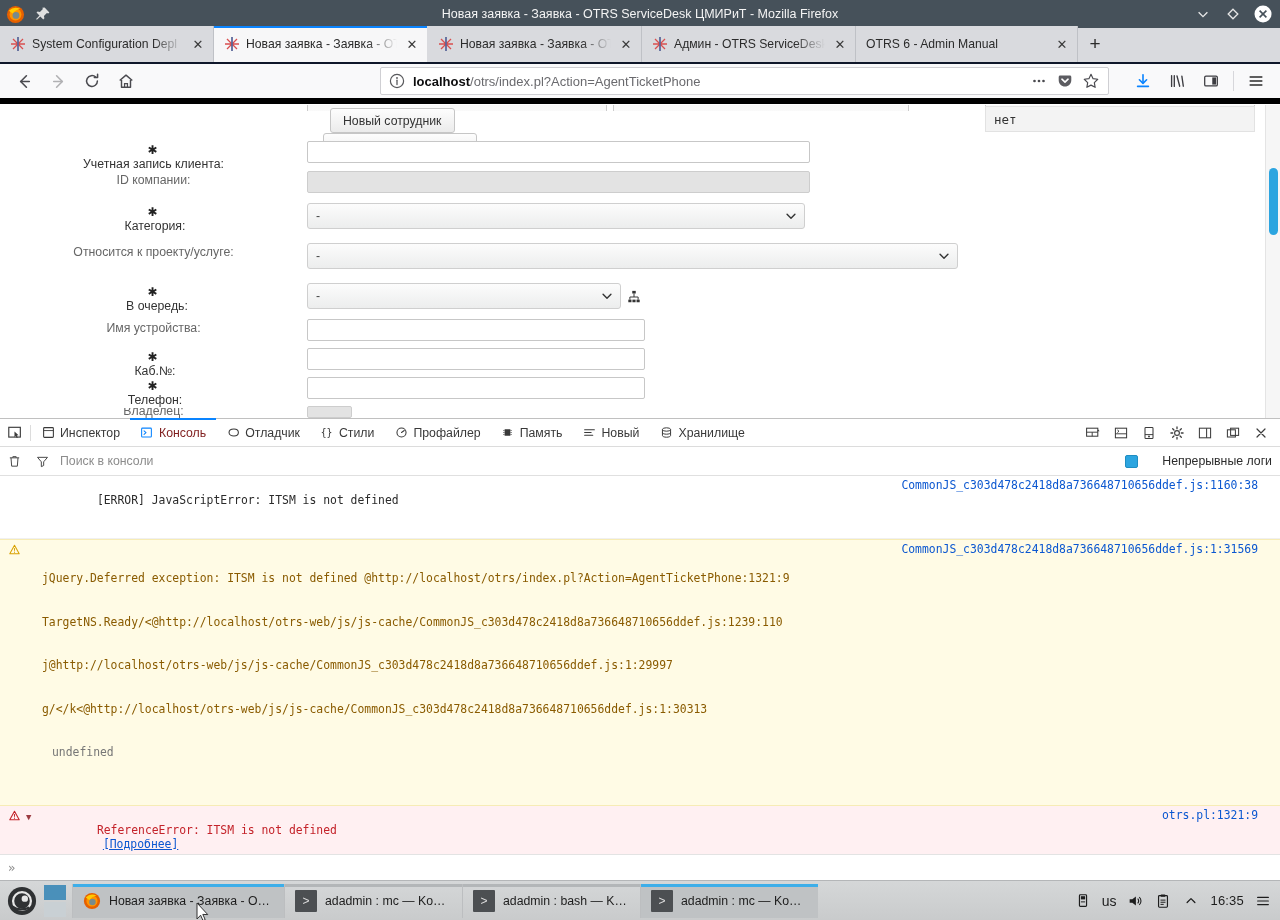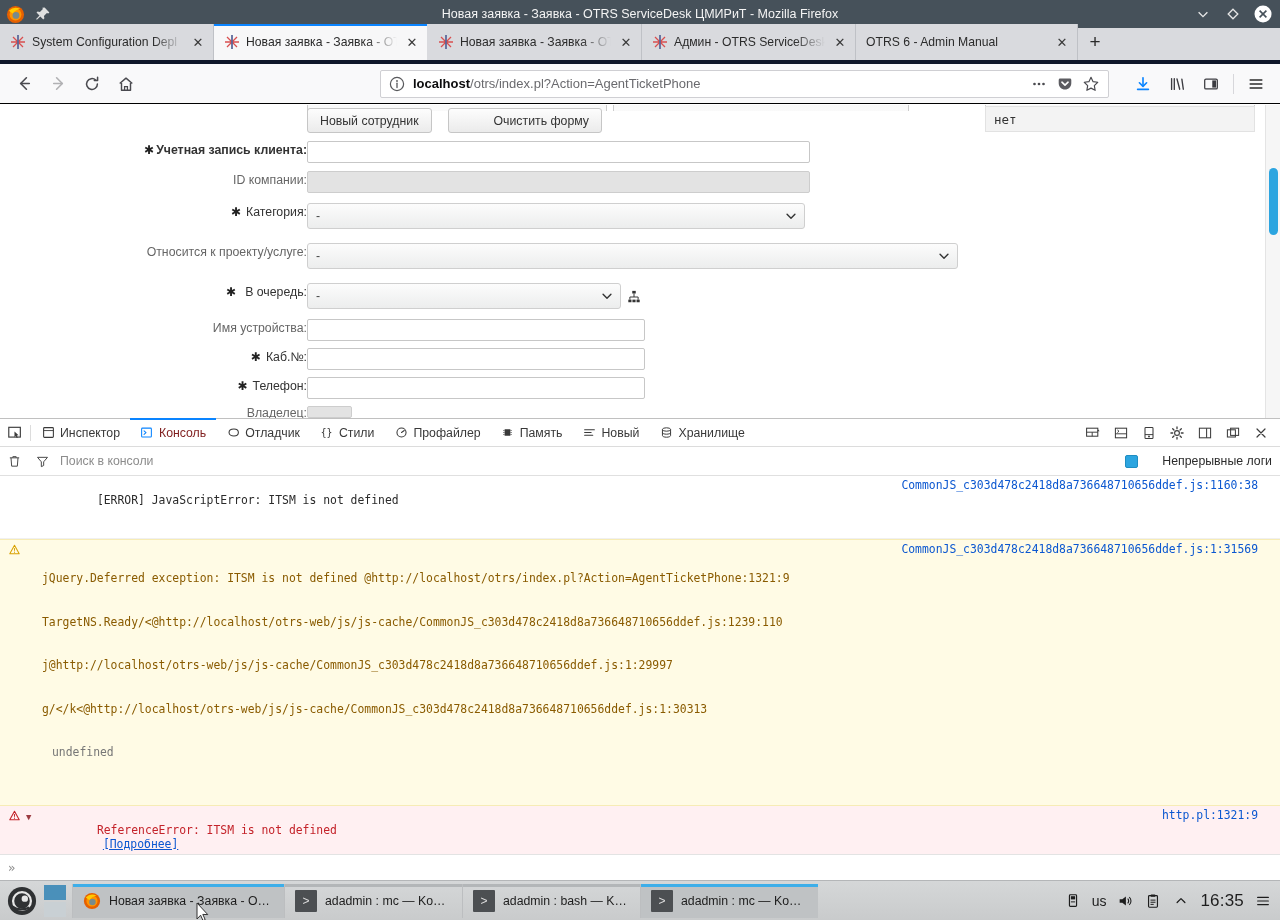--- a/index.html
+++ b/index.html
@@ -31,21 +31,21 @@
   .tb-right { margin-left: auto; display: flex; align-items: center; gap: 12px; padding-right: 8px; z-index: 2; }
   .wc { width: 18px; height: 18px; display: flex; align-items: center; justify-content: center; }
   .wc svg { display: block; }
 
   
   .tabstrip {
     height: 36px;
     background: #d9dade;
     display: flex;
     align-items: flex-end;
-    border-bottom: 4px solid #0f172a;
+    border-bottom: 2px solid #0f172a;
     position: relative;
   }
   .tab {
     height: 36px;
     display: flex; align-items: center;
     gap: 6px;
     padding: 0 6px 0 10px;
     font-size: 12.2px;
     color: #2b2b2b;
     position: relative;
@@ -81,21 +81,21 @@
     font-size: 19px; color: #2b2b2b; font-weight: 300;
   }
 
   
   .navbar {
     height: 40px;
     background: #f9f9fa;
     display: flex; align-items: center;
     gap: 2px;
     padding: 0 8px;
-    border-bottom: 1px solid #000000;
+    border-bottom: 6px solid #000000;
   }
   .navbtn {
     width: 32px; height: 30px;
     display: flex; align-items: center; justify-content: center;
     color: #4a4a4f;
   }
   .navbtn.dim { color: #b1b1b3; }
   .urlbar {
     flex: 1 1 auto;
     height: 28px;
@@ -125,21 +125,21 @@
     position: absolute;
     top: 105px; left: 0; right: 0;
     height: 313px;
     background: #fff;
     overflow: hidden;
   }
   .page-inner { position: relative; width: 1280px; height: 100%; }
 
   .form-row {
     position: absolute;
-    display: flex; align-items: center;
+    display: flex; align-items: center; flex-direction: column;
   }
   .flabel {
     width: 0;
     font-size: 12.3px;
     color: #666;
     text-align: right;
     white-space: nowrap;
   }
   .req-star { color: #222; font-size: 12px; margin-right: 2px; }
   .lbl-dark { color: #333; }
@@ -299,21 +299,21 @@
   .tbtn:not(.active) .topbar-line { background: #b3b6b8; }
   .tbtn .tlab { white-space: nowrap; overflow: hidden; text-overflow: ellipsis; }
   .kico {
     width: 22px; height: 22px; flex: 0 0 22px;
     background: #4c4f52; color: #ddd;
     display: flex; align-items: center; justify-content: center;
     font-size: 12px; border-radius: 1px;
   }
   .tray { margin-left: auto; display: flex; align-items: center; gap: 10px; padding-right: 8px; color: #1d1d1d;}
   .tray .ti { width: 18px; height: 18px; display: flex; align-items: center; justify-content: center;}
-  .clock { font-size: 17px; letter-spacing: .2px; }
+  .clock { font-size: 13px; letter-spacing: .2px; }
   .cursor { position: absolute; pointer-events: none; }
 </style>
 </head>
 <body>
 
 <div class="titlebar">
   <div class="tb-left">
     <span class="ff-logo">
       <svg viewBox="0 0 20 20" width="19" height="19">
         <circle cx="10" cy="10" r="9" fill="#e66000"></circle>
@@ -495,21 +495,21 @@
 
     <div class="nobox" style="left:985px; top:1px; width:270px; height:26px;">нет</div>
 
     <div class="form-row" style="left:307px; top:3px;">
       <div class="gbtn">Новый сотрудник</div>
       <div class="gbtn" style="margin-left:16px;padding-left:45px;">Очистить форму</div>
     </div>
 
     <div class="form-row" style="left:0; top:38px; width:307px; justify-content:flex-end;">
       <span class="req-star">✱</span>
-      <span class="flabel lbl-dark" style="width:auto;font-weight:bold;">Учетная запись клиента:</span>
+      <span class="flabel lbl-dark" style="width:auto;">Учетная запись клиента:</span>
     </div>
     <div class="finput" style="position:absolute; left:307px; top:36px; width:503px;"></div>
 
     <div class="form-row" style="left:0; top:68px; width:307px; justify-content:flex-end;">
       <span class="flabel" style="width:auto;">ID компании:</span>
     </div>
     <div class="finput disabled" style="position:absolute; left:307px; top:66px; width:503px;"></div>
 
     <div class="form-row" style="left:0; top:100px; width:307px; justify-content:flex-end;">
       <span class="req-star">✱</span>
@@ -775,21 +775,21 @@
         <svg viewBox="0 0 14 14" width="11" height="11">
             <path d="M7 1.6l6 10.8H1z" fill="none" stroke="#c4232a" stroke-width="1.4" stroke-linejoin="round"></path>
             <path d="M7 5.2v3.4" stroke="#c4232a" stroke-width="1.3"></path>
             <circle cx="7" cy="10.4" r="0.7" fill="#c4232a"></circle>
           </svg>
       </div>
       <div class="twisty">▼</div>
       <div class="body">
         <span>ReferenceError: ITSM is not defined</span>
         <span class="more-link" style="margin-left:6px;">[Подробнее]</span>
-        <span class="srclink">http.pl:1321:9</span>
+        <span class="srclink">otrs.pl:1321:9</span>
       </div>
 
     </div>
   </div>
 
   <div class="dt-prompt">»</div>
 </div>
 
 <div class="taskbar">
   <div class="kmenu">

